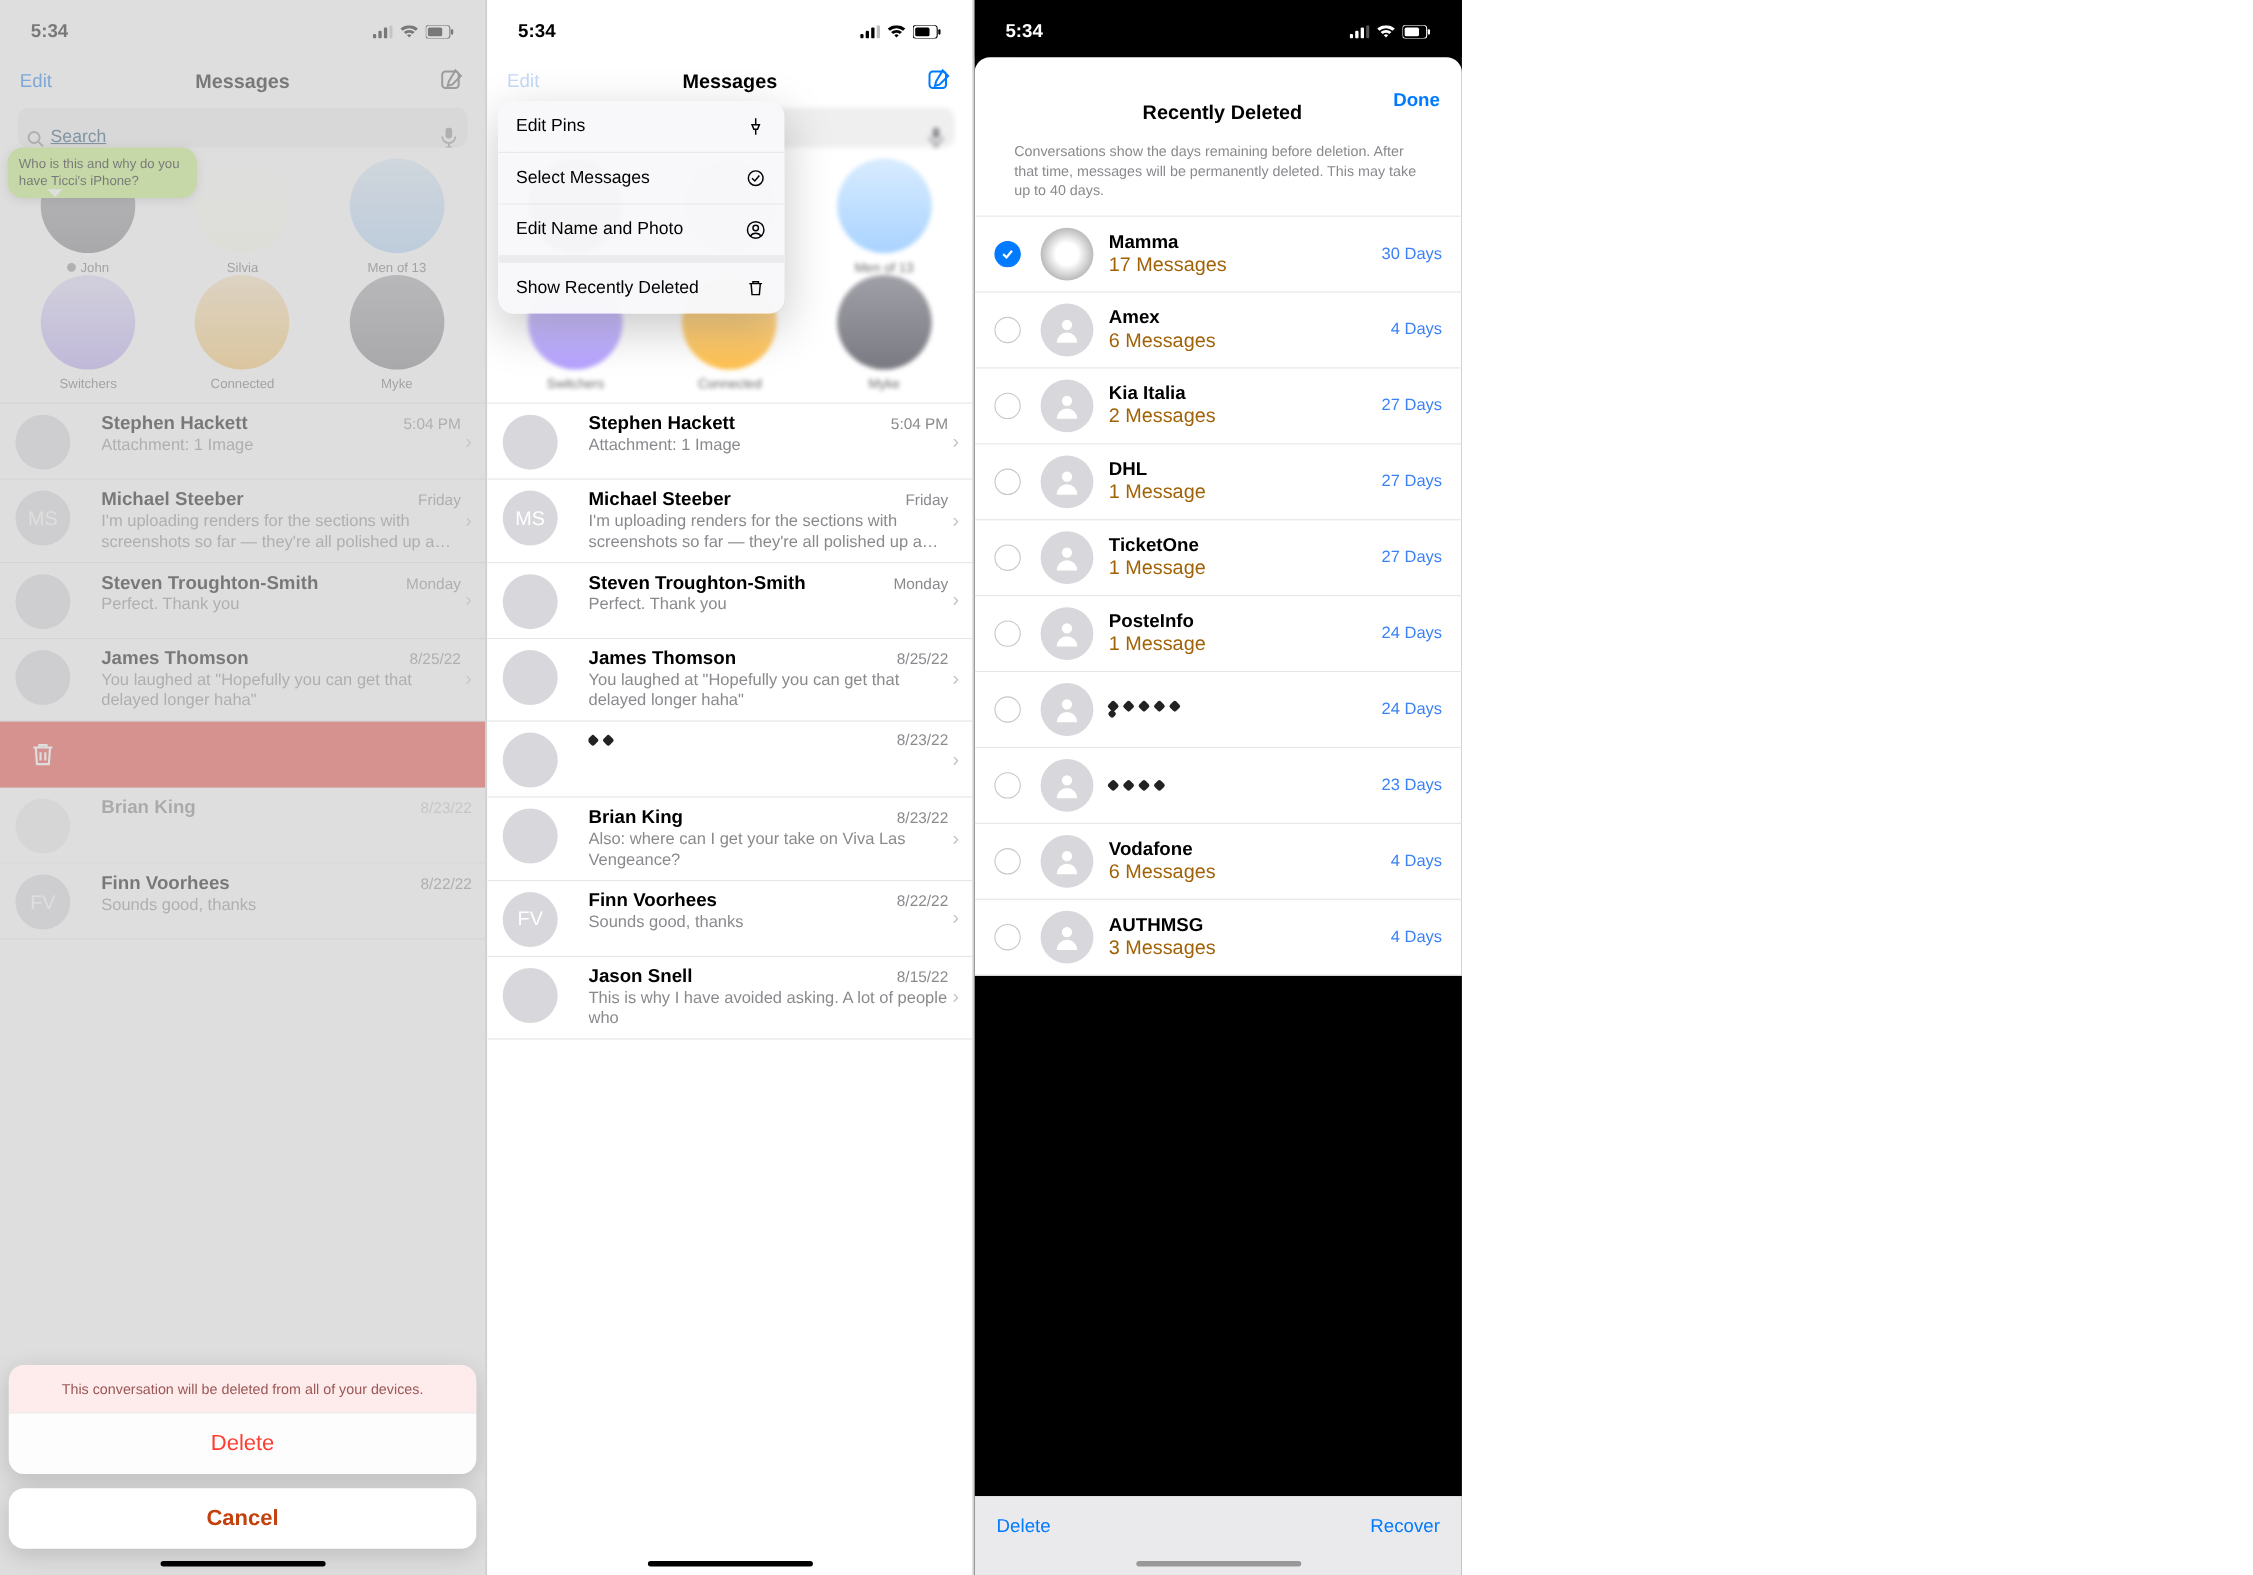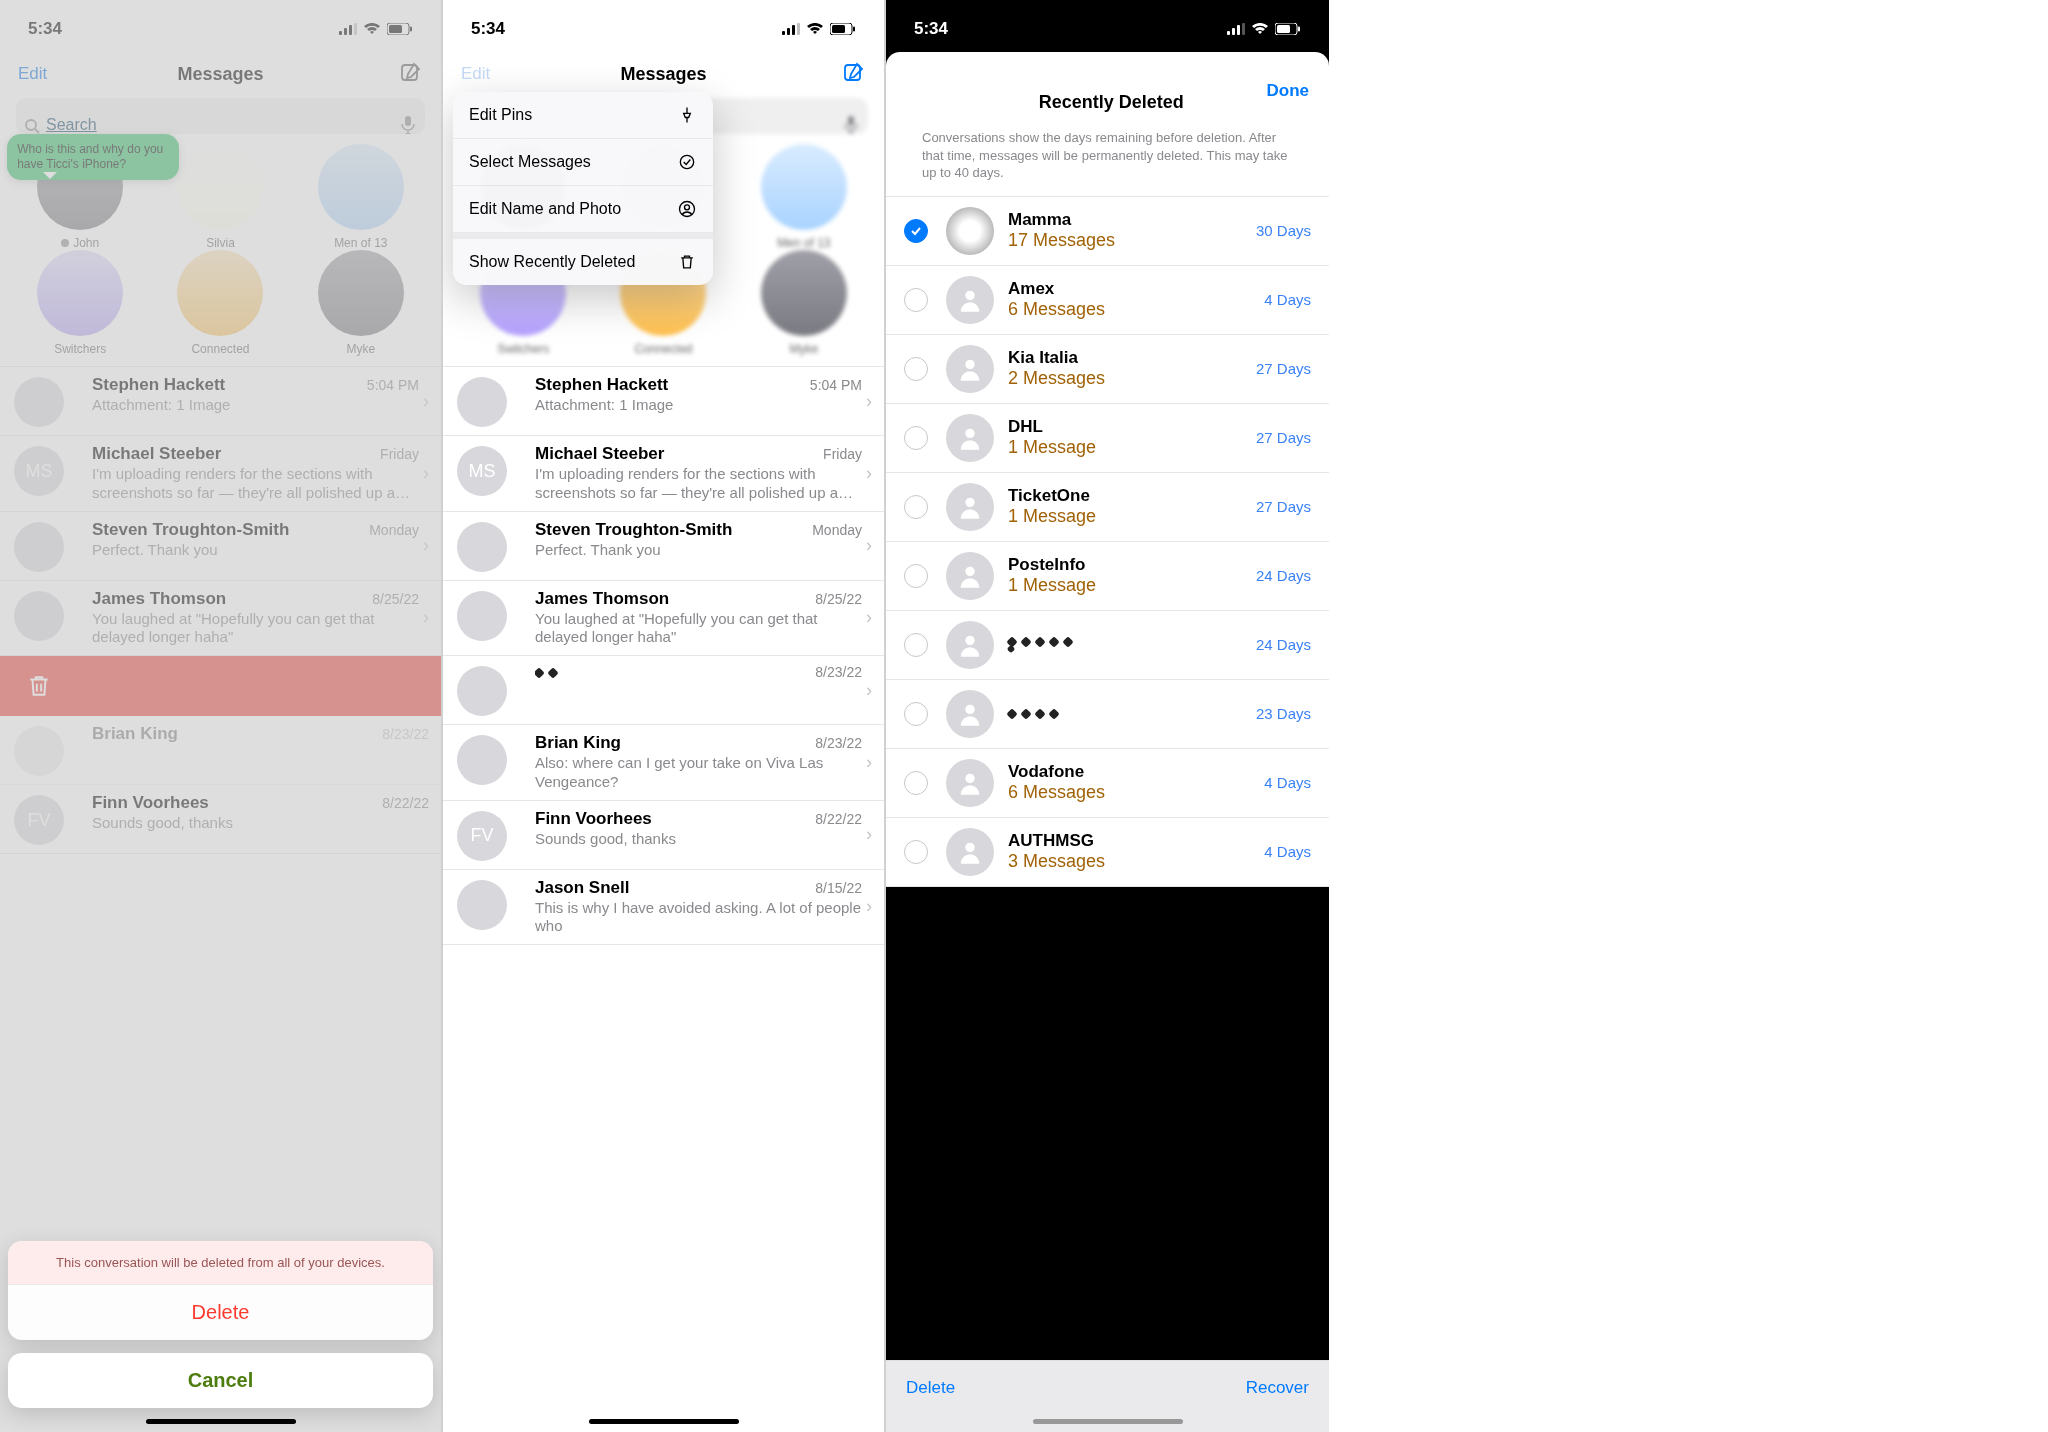--- a/index.html
+++ b/index.html
@@ -24,21 +24,21 @@
   .search-bar .splc { flex: 1; }
   .search-bar .mic { width: 18px; }
 
   .pins { padding: 0 10px 10px 10px; }
   .pins-row { display: flex; justify-content: space-around; }
   .pin { width: 130px; display: flex; flex-direction: column; align-items: center; position: relative; }
   .pin-avatar { width: 86px; height: 86px; border-radius: 50%; background: #ddd; display: flex; align-items: center; justify-content: center; font-size: 40px; }
   .pin-label { font-size: 12px; color: #6a6a6e; margin-top: 6px; display: flex; align-items: center; gap: 4px; }
   .pin-dot { width: 8px; height: 8px; border-radius: 50%; background: #8e8e93; }
 
-  .pin-bubble { position: absolute; top: -10px; left: -8px; background: #22c55e; border-radius: 14px; padding: 8px 10px; font-size: 12px; line-height: 1.25; box-shadow: 0 2px 10px rgba(0,0,0,0.2); width: 172px; z-index: 30; }
+  .pin-bubble { position: absolute; top: -10px; left: -8px; background: #bef264; border-radius: 14px; padding: 8px 10px; font-size: 12px; line-height: 1.25; box-shadow: 0 2px 10px rgba(0,0,0,0.2); width: 172px; z-index: 30; }
   .pin-bubble::after { content:""; position: absolute; bottom: -6px; left: 36px; border: 7px solid transparent; border-top-color: #fff; }
 
   .conv-list { border-top: 1px solid #e5e5ea; }
   .conv { display: flex; padding: 8px 12px 8px 14px; border-bottom: 1px solid #e5e5ea; align-items: flex-start; position: relative; }
   .conv .avatar { width: 50px; height: 50px; border-radius: 50%; background: #d8d8dc; flex-shrink: 0; display: flex; align-items: center; justify-content: center; font-size: 18px; color: #fff; font-weight: 500; margin-top: 2px; }
   .conv .body { flex: 1; margin-left: 28px; overflow: hidden; }
   .conv .row1 { display: flex; justify-content: space-between; align-items: baseline; gap: 8px; }
   .conv .name { font-size: 17px; font-weight: 600; }
   .conv .time { font-size: 14px; color: #8a8a8e; white-space: nowrap; }
   .conv .chevron { color: #c5c5c9; margin-left: 4px; align-self: center; font-size: 18px; }
@@ -51,21 +51,21 @@
 
   
   .swipe-delete { background: #ff3b30; display: flex; align-items: center; justify-content: flex-start; padding-left: 26px; height: 60px; }
   .swipe-delete svg { width: 26px; height: 26px; color: #fff; }
 
   
   .action-sheet { position: absolute; left: 8px; right: 8px; bottom: 92px; z-index: 40; background: rgba(255,255,255,0.92); border-radius: 14px; overflow: hidden; box-shadow: 0 6px 22px rgba(0,0,0,0.15); }
   .action-sheet .msg { font-size: 13px; color: #9a5655; text-align: center; padding: 14px 16px; background: rgba(255,220,220,0.5); }
   .action-sheet .act-btn { text-align: center; font-size: 20px; padding: 16px 0; border-top: 1px solid rgba(0,0,0,0.08); }
   .action-sheet .act-delete { color: #ff3b30; }
-  .cancel-sheet { position: absolute; left: 8px; right: 8px; bottom: 24px; z-index: 40; background: #fff; border-radius: 14px; text-align: center; font-size: 20px; color: #4d7c0f; padding: 16px 0; font-weight: 600; box-shadow: 0 6px 22px rgba(0,0,0,0.15); }
+  .cancel-sheet { position: absolute; left: 8px; right: 8px; bottom: 24px; z-index: 40; background: #fff; border-radius: 14px; text-align: center; font-size: 20px; color: #c2410c; padding: 16px 0; font-weight: 600; box-shadow: 0 6px 22px rgba(0,0,0,0.15); }
 
   .home-indicator { position: absolute; bottom: 8px; left: 50%; transform: translateX(-50%); width: 150px; height: 5px; border-radius: 3px; background: #000; z-index: 60; }
   .home-indicator.light { background: rgba(0,0,0,0.35); }
 
   
   .edit-menu { position: absolute; top: 92px; left: 10px; width: 260px; background: rgba(248,248,250,0.97); border-radius: 14px; box-shadow: 0 14px 44px rgba(0,0,0,0.22); z-index: 50; overflow: hidden; }
   .edit-menu .mi { display: flex; justify-content: space-between; align-items: center; padding: 13px 16px; font-size: 16px; border-bottom: 1px solid rgba(0,0,0,0.06); }
   .edit-menu .mi:last-child { border-bottom: none; }
   .edit-menu .gap { height: 6px; background: rgba(0,0,0,0.05); }
   .edit-menu .mi .micon { width: 20px; height: 20px; color: #000; }

